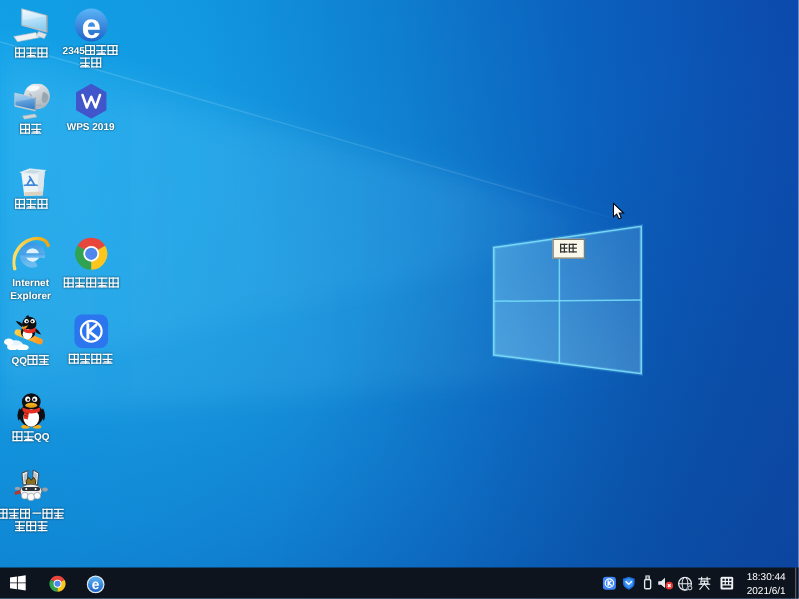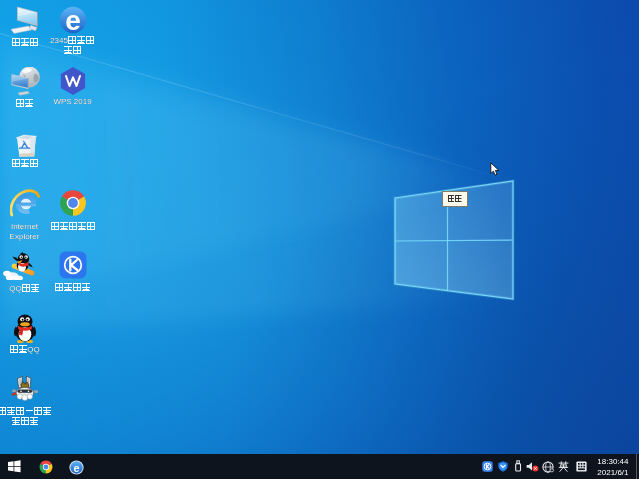--- a/index.html
+++ b/index.html
@@ -1,18 +1,18 @@
 <!DOCTYPE html>
 <html><head><meta charset="utf-8"><style>
 html,body{margin:0;padding:0;width:639px;height:479px;overflow:hidden;font-family:"Liberation Sans",sans-serif;}
 #scene{position:relative;width:639px;height:479px;overflow:hidden;}
 #wp{position:absolute;left:0;top:0;}
 .it{position:absolute;width:64px;text-align:center;}
 .it svg{display:block;margin:0 auto;}
-.lb{margin-top:2px;color:#fff;font-size:8px;line-height:10px;filter:drop-shadow(0.7px 0.9px 0.7px rgba(0,0,0,0.65));}
+.lb{margin-top:2px;color:#fff;font-size:8px;line-height:10px;filter:drop-shadow(0.7px 0.9px 0.7px rgba(0,0,0,0.65));font-weight:bold;}
 .cj{display:inline-block;width:8px;height:8px;margin:0 0.5px;vertical-align:-1px;background:
  linear-gradient(#fff,#fff) 0 0/8px 1px no-repeat,
  linear-gradient(#fff,#fff) 0 3.5px/8px 1px no-repeat,
  linear-gradient(#fff,#fff) 0 7px/8px 1px no-repeat,
  linear-gradient(#fff,#fff) 0 0/1px 8px no-repeat,
  linear-gradient(#fff,#fff) 3.5px 0/1px 8px no-repeat,
  linear-gradient(#fff,#fff) 7px 0/1px 8px no-repeat;}
 .cj2{display:inline-block;width:8px;height:8px;margin:0 0.5px;vertical-align:-1px;background:
  linear-gradient(#fff,#fff) 0 0/8px 1px no-repeat,
  linear-gradient(#fff,#fff) 0 3.5px/8px 1px no-repeat,

